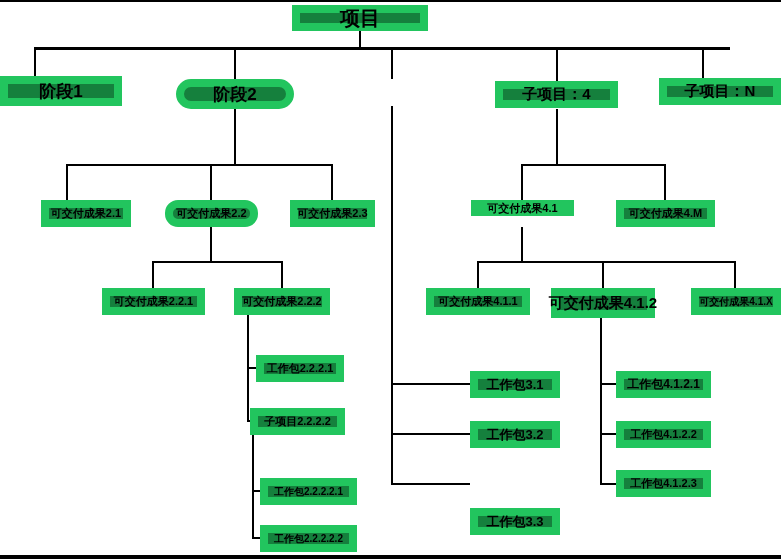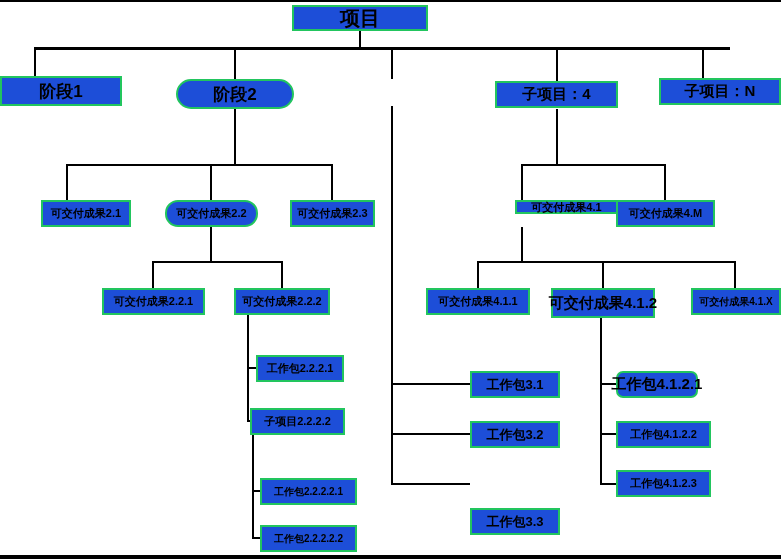--- a/index.html
+++ b/index.html
@@ -6,22 +6,22 @@
   body { background: #ffffff; font-family: "Liberation Sans", sans-serif; }
   .canvas {
     position: relative;
     width: 781px;
     height: 559px;
     background: #ffffff;
     overflow: hidden;
   }
   .node {
     position: absolute;
-    border: 2px solid #22c55e;
-    background: #1d4ed8;
+    border: 8px solid #22c55e;
+    background: #15803d;
     color: #000000;
     font-weight: bold;
     display: flex;
     align-items: center;
     justify-content: center;
     white-space: nowrap;
     box-sizing: border-box;
   }
   .line { position: absolute; background: #000000; }
   .frame-top { position: absolute; left: 0; top: 0; width: 781px; height: 2px; background: #000; }
@@ -100,24 +100,24 @@
   <div class="node" style="left:256px;top:355px;width:88px;height:27px;font-size:11px;">工作包2.2.2.1</div>
   <div class="node" style="left:250px;top:408px;width:95px;height:27px;font-size:11px;">子项目2.2.2.2</div>
 
   <div class="node" style="left:260px;top:478px;width:97px;height:27px;font-size:10px;">工作包2.2.2.2.1</div>
   <div class="node" style="left:260px;top:525px;width:97px;height:27px;font-size:10px;">工作包2.2.2.2.2</div>
 
   <div class="node" style="left:470px;top:371px;width:90px;height:27px;font-size:13px;">工作包3.1</div>
   <div class="node" style="left:470px;top:421px;width:90px;height:27px;font-size:13px;">工作包3.2</div>
   <div class="node" style="left:470px;top:470px;width:90px;height:27px;font-size:13px;margin-top:38px;">工作包3.3</div>
 
-  <div class="node" style="left:471px;top:200px;width:103px;height:14px;font-size:11px;margin-left:44px;">可交付成果4.1</div>
+  <div class="node" style="left:471px;top:200px;width:103px;height:14px;font-size:11px;">可交付成果4.1</div>
   <div class="node" style="left:616px;top:200px;width:99px;height:27px;font-size:11px;">可交付成果4.M</div>
 
   <div class="node" style="left:426px;top:288px;width:104px;height:27px;font-size:11px;">可交付成果4.1.1</div>
   <div class="node" style="left:551px;top:288px;width:104px;height:30px;font-size:15px;">可交付成果4.1.2</div>
   <div class="node" style="left:691px;top:288px;width:90px;height:27px;font-size:10px;">可交付成果4.1.X</div>
 
-  <div class="node" style="left:616px;top:371px;width:82px;height:27px;font-size:15px;border-radius:7px;">工作包4.1.2.1</div>
+  <div class="node" style="left:616px;top:371px;width:95px;height:27px;font-size:12px;">工作包4.1.2.1</div>
   <div class="node" style="left:616px;top:421px;width:95px;height:27px;font-size:11px;">工作包4.1.2.2</div>
   <div class="node" style="left:616px;top:470px;width:95px;height:27px;font-size:11px;">工作包4.1.2.3</div>
 
 </div>
 
 </body></html>

